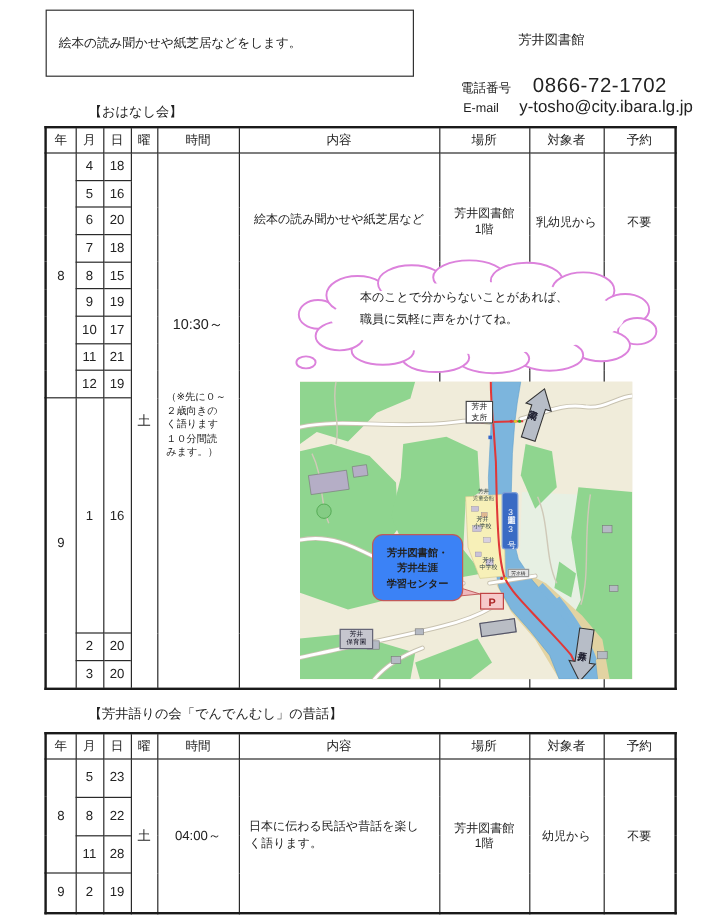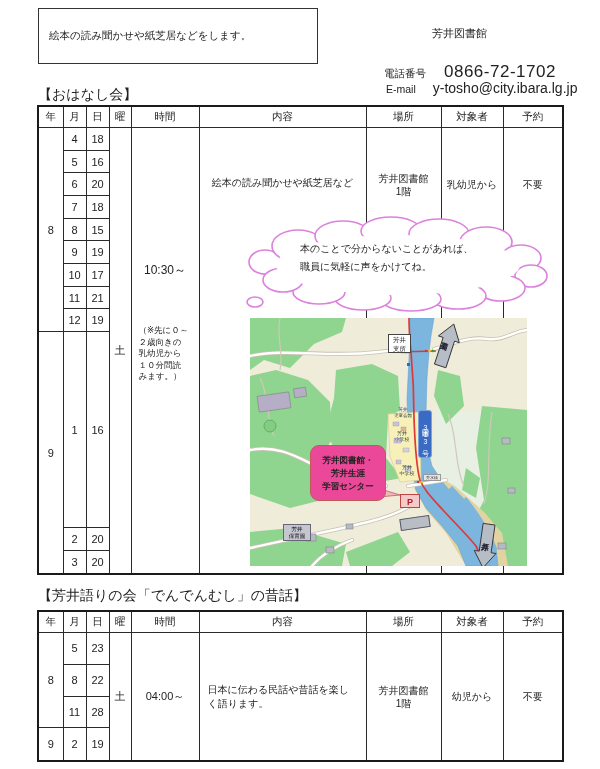--- a/index.html
+++ b/index.html
@@ -16,50 +16,50 @@
   table.sched th{height:20px;font-size:10.5px;}
   td.vtop{vertical-align:top;}
   .cell-content{font-size:10px;padding-top:48px;}
   .cell-place{font-size:10px;padding-top:44px;line-height:13px;}
   .cell-aud{font-size:10px;padding-top:50px;}
   .cell-res{font-size:10px;padding-top:50px;}
   .time-main{font-size:12px;margin-top:134px;}
   .time-note{font-size:8.5px;text-align:left;padding-left:7px;margin-top:46px;line-height:11.5px;}
 
   
-  .notice-box{left:38px;top:8px;width:280px;height:56px;border:1.5px solid #333;
+  .notice-box{left:38px;top:8px;width:307px;height:56px;border:1.5px solid #333;
               display:flex;align-items:center;padding-left:10px;font-size:10.5px;box-sizing:border-box;}
   .lib-name{left:432px;top:26px;font-size:11px;}
   .contact-row{display:flex;align-items:baseline;text-align:right;}
   .phone-row{left:384px;top:62px;}
   .phone-label{font-size:10.5px;}
   .phone-number{font-size:17px;margin-left:18px;letter-spacing:.5px;}
   .email-row{left:386px;top:80px;}
   .email-label{font-size:10.5px;}
   .email-value{font-size:14px;margin-left:17px;}
-  .section-title{font-size:14px;}
+  .section-title{font-size:11px;margin-left:36px;}
 
   
   .cloud-wrap{left:243px;top:214px;width:306px;height:100px;}
   .cloud-text{position:absolute;left:57px;top:26px;font-size:10px;line-height:17.5px;}
 
   
   .map{left:250px;top:318px;width:277px;height:248px;overflow:hidden;background:#f0ecda;}
   .map .lbl{position:absolute;text-align:center;}
   .lbl-branch{left:138px;top:16px;width:23px;height:19px;background:#fff;border:1px solid #444;
               font-size:6.5px;line-height:8.5px;padding-top:1px;box-sizing:border-box;}
   .lbl-route{left:168px;top:92px;width:14px;height:48px;background:#3a6bc4;border:1px solid #7fa0d8;
              border-radius:3px;box-sizing:border-box;display:flex;justify-content:center;align-items:center;}
   .lbl-route span{writing-mode:vertical-rl;text-orientation:upright;color:#fff;font-size:7px;letter-spacing:0;}
   .lbl-hall{left:138px;top:89px;width:30px;font-size:4.5px;line-height:5.5px;color:#344;}
   .lbl-elem{left:137px;top:112px;width:30px;font-size:5px;line-height:6px;color:#344;}
   .lbl-jh{left:142px;top:146px;width:30px;font-size:5px;line-height:6px;color:#344;}
   .lbl-bridge{left:173px;top:156px;width:18px;height:7px;background:#e6e6e6;border:.5px solid #999;
               font-size:4px;line-height:6px;color:#333;box-sizing:border-box;}
-  .lbl-callout{left:60px;top:127px;width:76px;height:56px;background:#ec4899;border:1.2px solid #c05a5a;
+  .lbl-callout{left:60px;top:127px;width:76px;height:56px;background:#3b82f6;border:1.2px solid #c05a5a;
                border-radius:9px;font-size:8.5px;font-weight:600;line-height:13px;padding-top:8px;
                box-sizing:border-box;color:#222;}
   .lbl-p{left:150px;top:176px;width:20px;height:14px;background:#f6caca;border:1px solid #c04444;
          font-size:9px;font-weight:700;color:#a22;line-height:14px;box-sizing:border-box;}
   .gray-box{left:150px;top:199px;width:30px;height:12px;background:#b9bdc4;border:1px solid #556;
             transform:rotate(-8deg);box-sizing:border-box;}
   .lbl-nursery{left:33px;top:206px;width:28px;height:17px;background:#c6c6ce;border:1px solid #667;
                font-size:5.5px;line-height:7px;padding-top:1px;color:#112;box-sizing:border-box;}
   .arrow-lbl{position:absolute;writing-mode:vertical-rl;text-orientation:upright;
              font-size:7.5px;font-weight:600;color:#223;}
@@ -111,21 +111,21 @@
   <tbody>
     <tr>
       <td rowspan="9">8</td>
       <td>4</td>
       <td>18</td>
       <td rowspan="12">土</td>
       <td rowspan="12" class="vtop">
         <div class="time-main">10:30～</div>
         <div class="time-note prewrap">（※先に０～
 ２歳向きの
-乳幼児から
+く語ります
 １０分間読
 みます。）</div>
       </td>
       <td rowspan="12" class="vtop">
         <div class="cell-content">絵本の読み聞かせや紙芝居など</div>
       </td>
       <td rowspan="12" class="vtop">
         <div class="cell-place prewrap">芳井図書館
 1階</div>
       </td>

